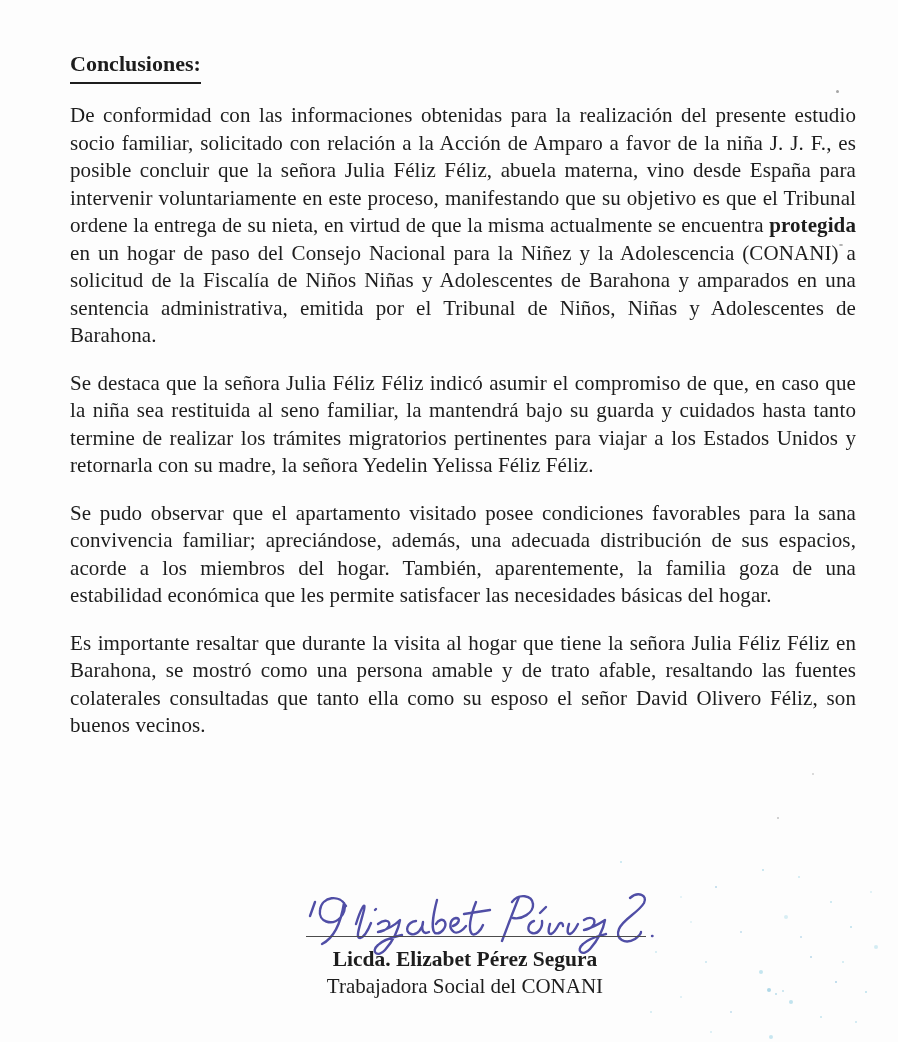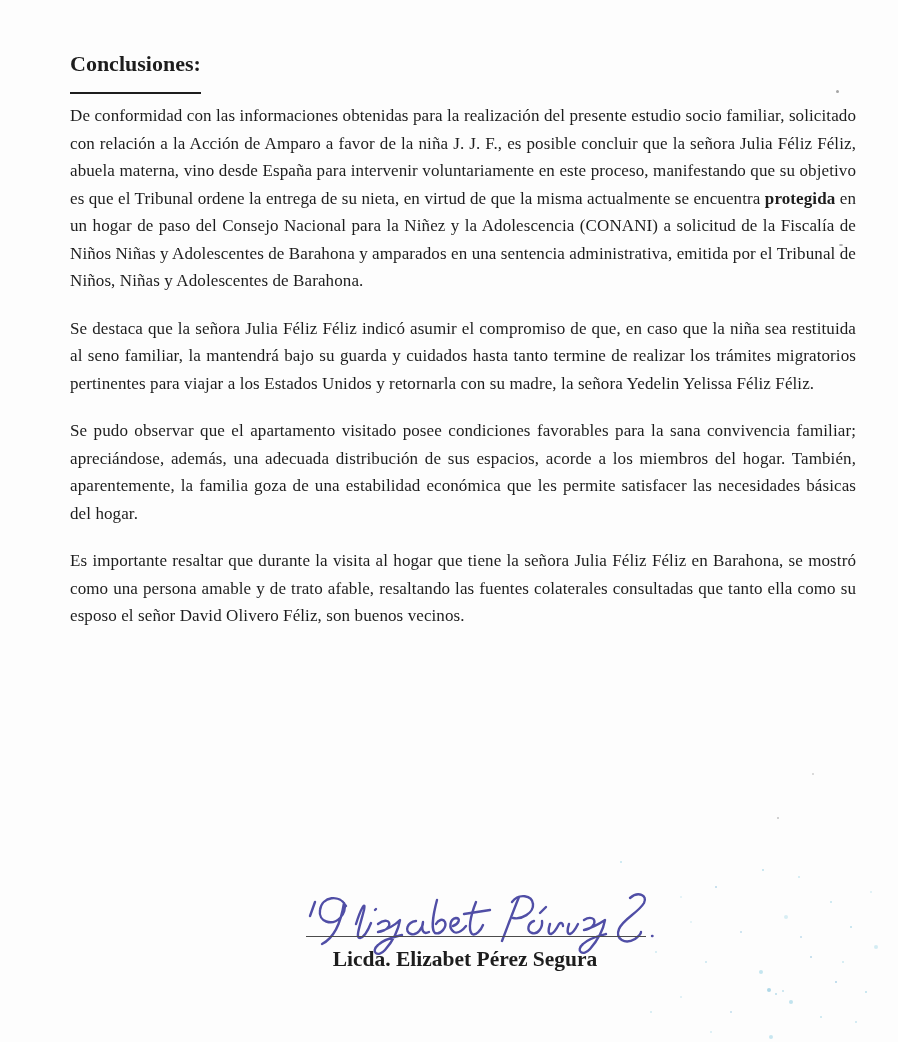--- a/index.html
+++ b/index.html
@@ -9,24 +9,24 @@
     font-family:"Liberation Serif","DejaVu Serif",serif;
     color:#1d1d1d;
   }
   .text-flow{
     position:absolute;left:70px;top:50px;width:786px;
   }
   .heading{
     font-size:22px;font-weight:bold;line-height:28px;margin:0 0 24px 0;
   }
   .heading span{
-    border-bottom:2.2px solid #1d1d1d;padding-bottom:16px;
+    border-bottom:2.2px solid #1d1d1d;padding-bottom:6px;
   }
   .para{
-    font-size:17px;line-height:27.5px;text-align:justify;
+    font-size:21px;line-height:27.5px;text-align:justify;
     margin:0 0 20px 0;letter-spacing:0.1px;
   }
   .bold-word{font-weight:bold;}
   .sig-area{position:absolute;left:0;top:16px;width:780px;height:1042px;pointer-events:none;}
   .sig-svg{position:absolute;left:300px;top:872px;width:360px;height:70px;overflow:visible;}
   .sig-svg path{fill:none;stroke:#504ea6;stroke-width:2.4;stroke-linecap:round;stroke-linejoin:round;}
   .sig-line{position:absolute;left:306px;top:920px;width:340px;height:0;border-top:1.6px solid #4b4b4b;}
   .sig-text{position:absolute;left:240px;top:930px;width:450px;text-align:center;}
   .sig-name{font-size:21.5px;font-weight:bold;line-height:27px;}
   .sig-role,.sig-assignment{font-size:21px;line-height:27px;}
@@ -92,20 +92,21 @@
     <path d="M240,25 L246,19" stroke="#504ea6"></path>
     <path d="M250,36 C248,42 248,46 251,46 C254,45 257,40 259,36 C261,34 263,35 263,38" stroke="#504ea6"></path>
     <path d="M269,36 C267,42 267,46 270,46 C273,45 276,40 278,36" stroke="#504ea6"></path>
     <path d="M284,32 C290,28 296,30 294,36 C292,40 287,42 284,42 C292,40 299,36 305,32 C303,43 297,53 290,61 C283,69 275,63 283,56 C289,50 298,48 306,46" stroke="#504ea6"></path>
     <path d="M330,10 C338,3 348,7 344,15 C338,25 323,31 319,41 C315,51 325,57 335,51 C339,48 341,46 341,44" stroke="#504ea6"></path>
     <path d="M352,48 L352.5,48" stroke="#504ea6"></path>
   </svg>
   <div class="sig-line"></div>
   <div class="sig-text">
     <div class="sig-name">Licda. Elizabet Pérez Segura</div>
+    <div class="sig-role">Trabajadora Social del CONANI</div>
   </div>
   <div class="speckles"></div>
   <div class="speck speck-a"></div>
   <div class="speck speck-b"></div>
   <div class="speck speck-c"></div>
   <div class="speck speck-d"></div>
   <div class="bottom-shade"></div>
 </div>
 
 </body></html>

